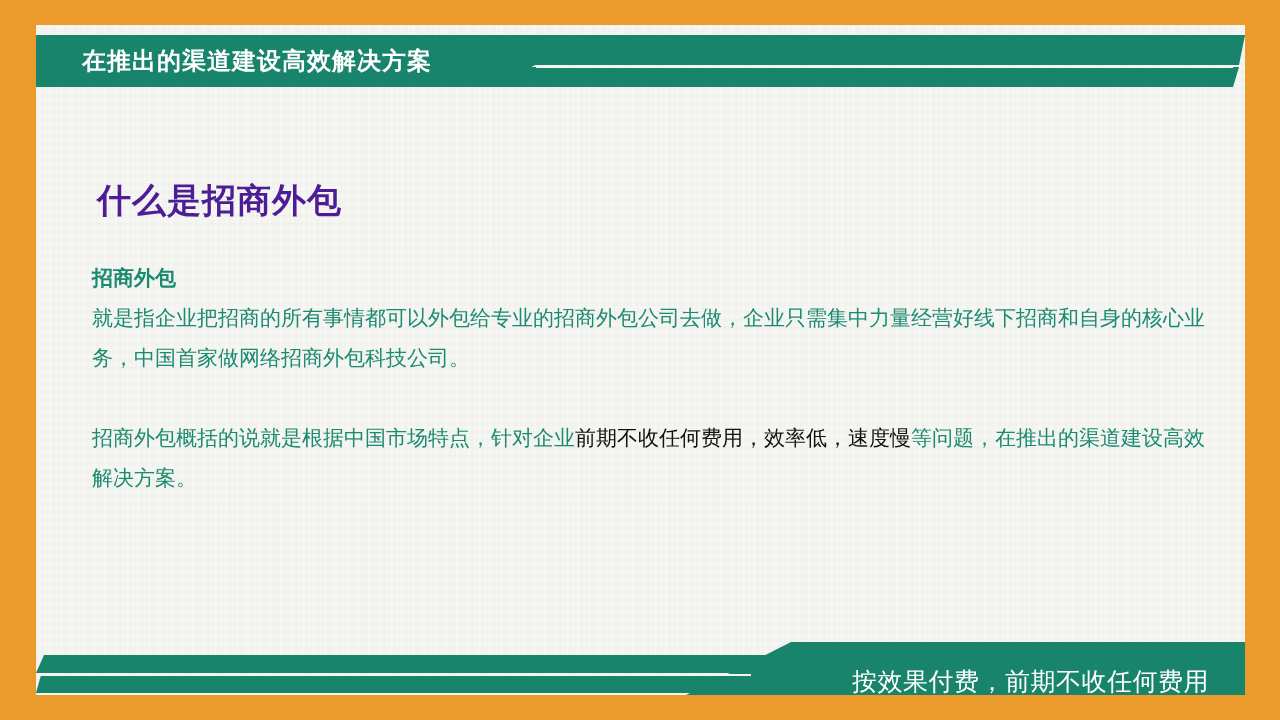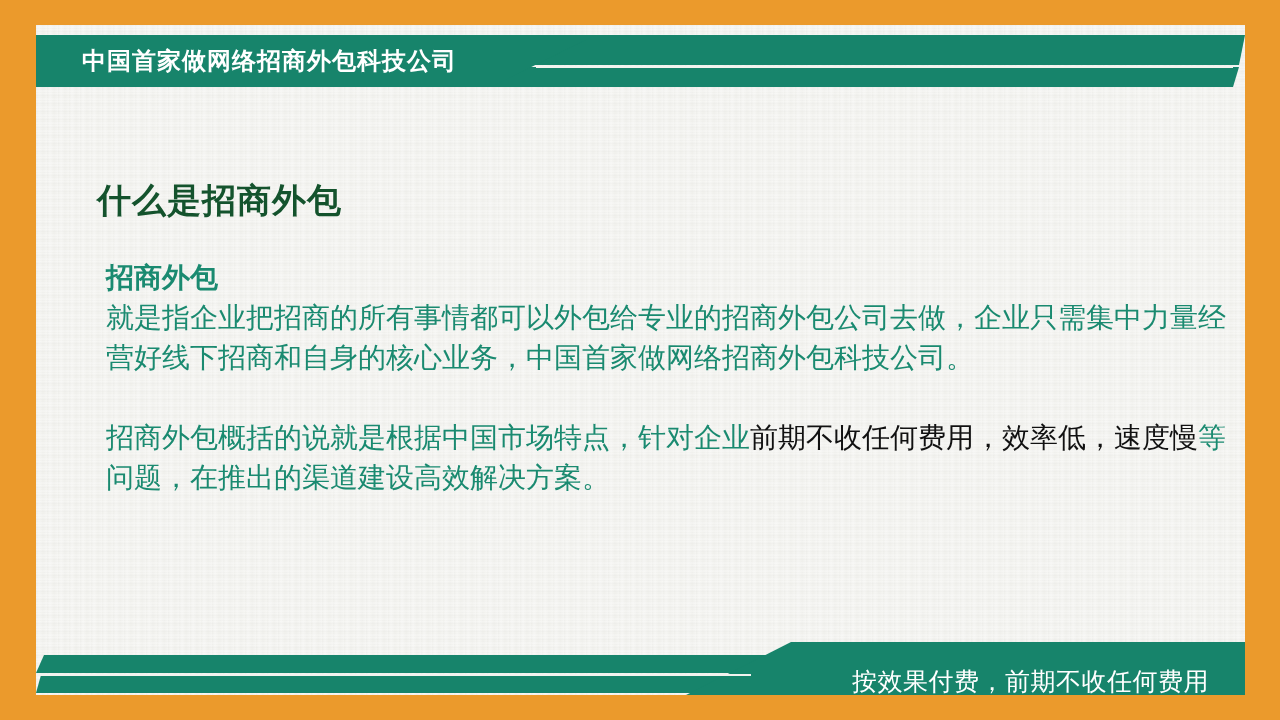--- a/index.html
+++ b/index.html
@@ -50,25 +50,25 @@
   }
   .hdr-title{
     position:absolute;left:46px;top:6px;
     color:#ffffff;font-size:24px;font-weight:bold;letter-spacing:1px;
     line-height:40px;white-space:nowrap;
   }
 
   
   .title{
     position:absolute;left:97px;top:178px;
-    color:#14532d;font-size:34px;font-weight:bold;letter-spacing:1px;line-height:44px;
+    color:#4c1d95;font-size:34px;font-weight:bold;letter-spacing:1px;line-height:44px;
   }
   .body{
-    position:absolute;left:106px;top:258px;width:1125px;
-    color:#1a8a70;font-size:28px;line-height:40px;
+    position:absolute;left:92px;top:258px;width:1125px;
+    color:#1a8a70;font-size:21px;line-height:40px;
   }
   .body .lead{font-weight:bold;display:block;}
   .body p{margin:0;}
   .body .gap{height:40px;}
   .hl{color:#111111;}
 
   
   .footer-wrap{position:absolute;left:36px;top:642px;width:1209px;height:53px;}
   .ftr-band{
     position:absolute;left:0;top:13px;width:1209px;height:18px;background:#17846b;
@@ -95,21 +95,21 @@
 
 <div class="slide">
 
   <div class="content"></div>
 
   <div class="header-wrap">
     <div class="hdr-band"></div>
     <div class="hdr-band2"></div>
     <div class="hdr-block"></div>
     <div class="hdr-rule"></div>
-    <div class="hdr-title">中国首家做网络招商外包科技公司</div>
+    <div class="hdr-title">在推出的渠道建设高效解决方案</div>
   </div>
 
   <div class="title">什么是招商外包</div>
 
   <div class="body">
     <p>
       <span class="lead">招商外包</span>
       <span>就是指企业把招商的所有事情都可以外包给专业的招商外包公司去做，企业只需集中力量经营好线下招商和自身的核心业务，中国首家做网络招商外包科技公司。</span>
     </p>
     <div class="gap"></div>

